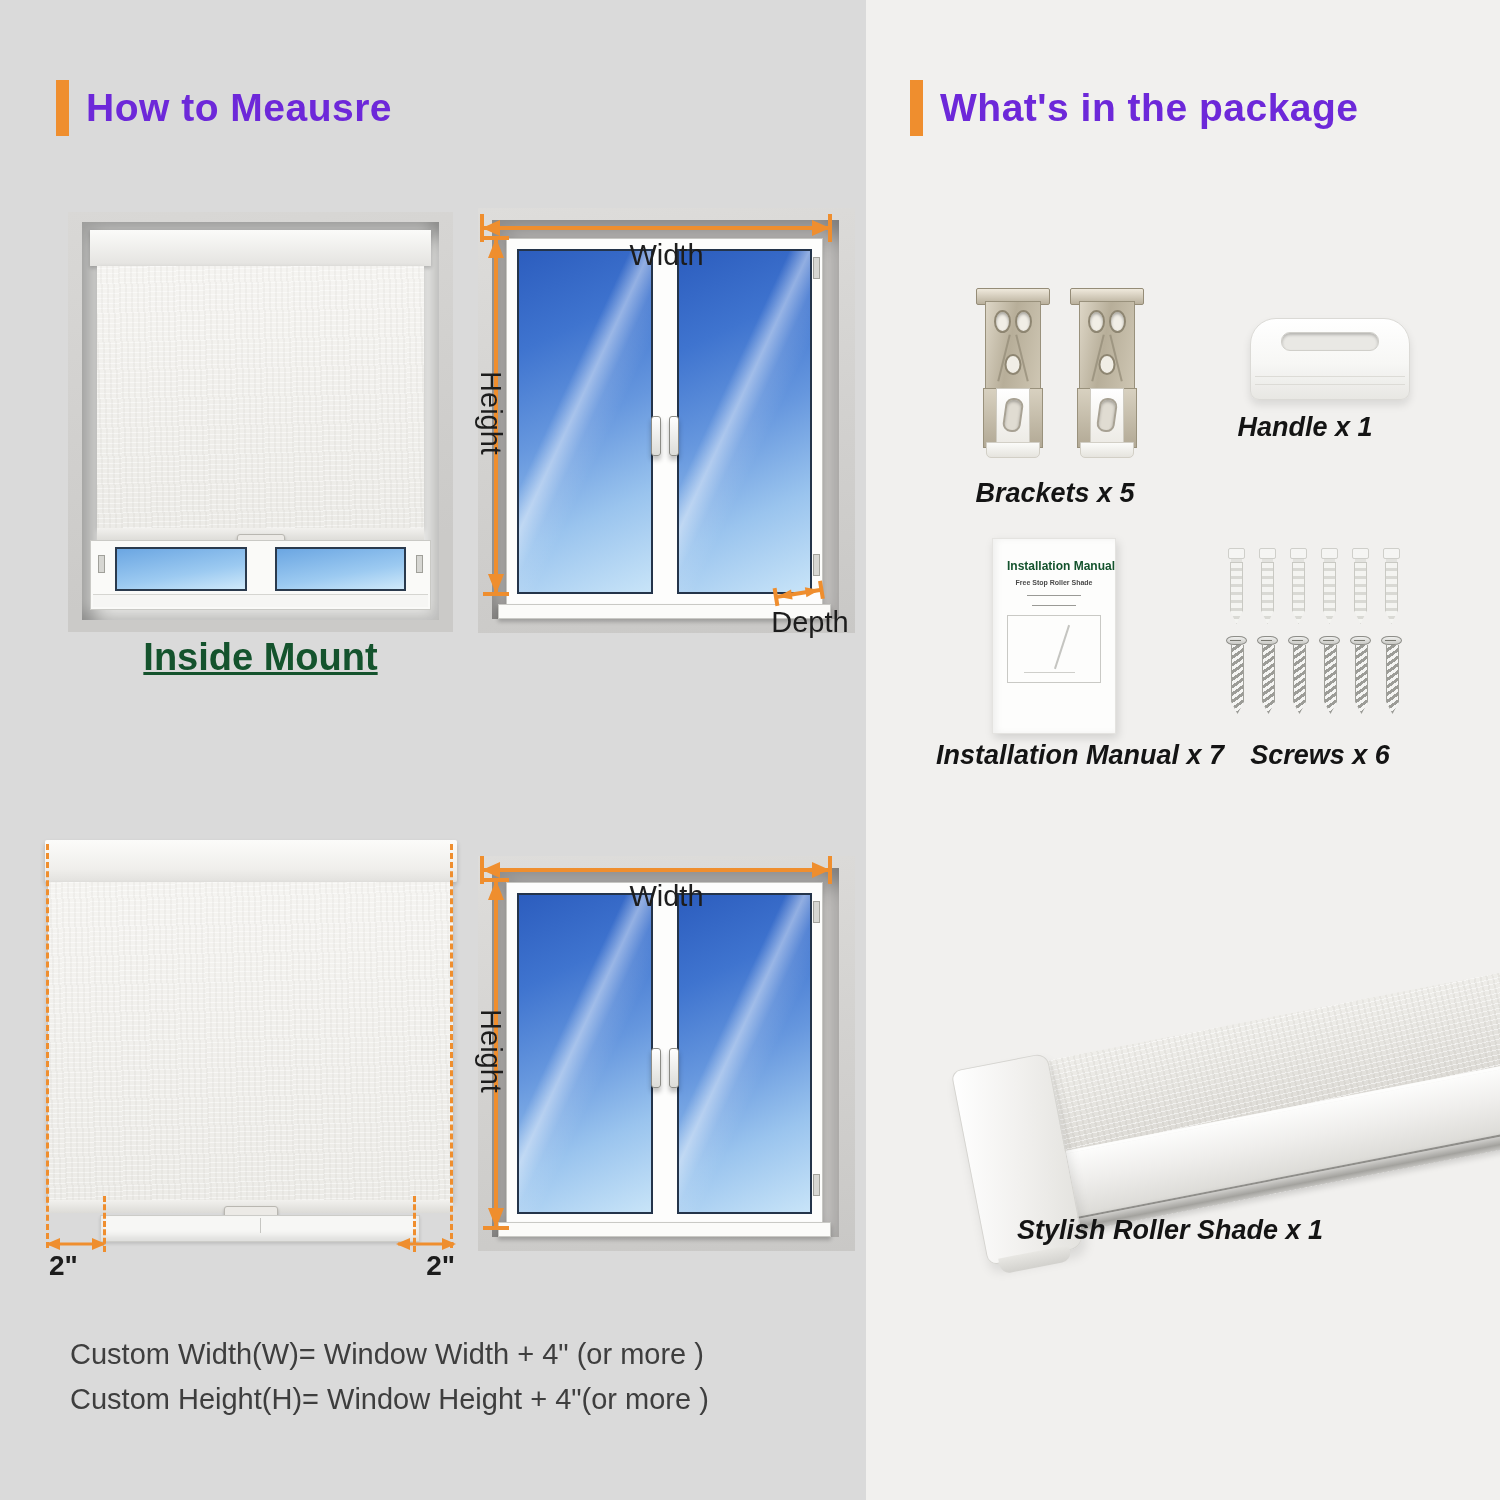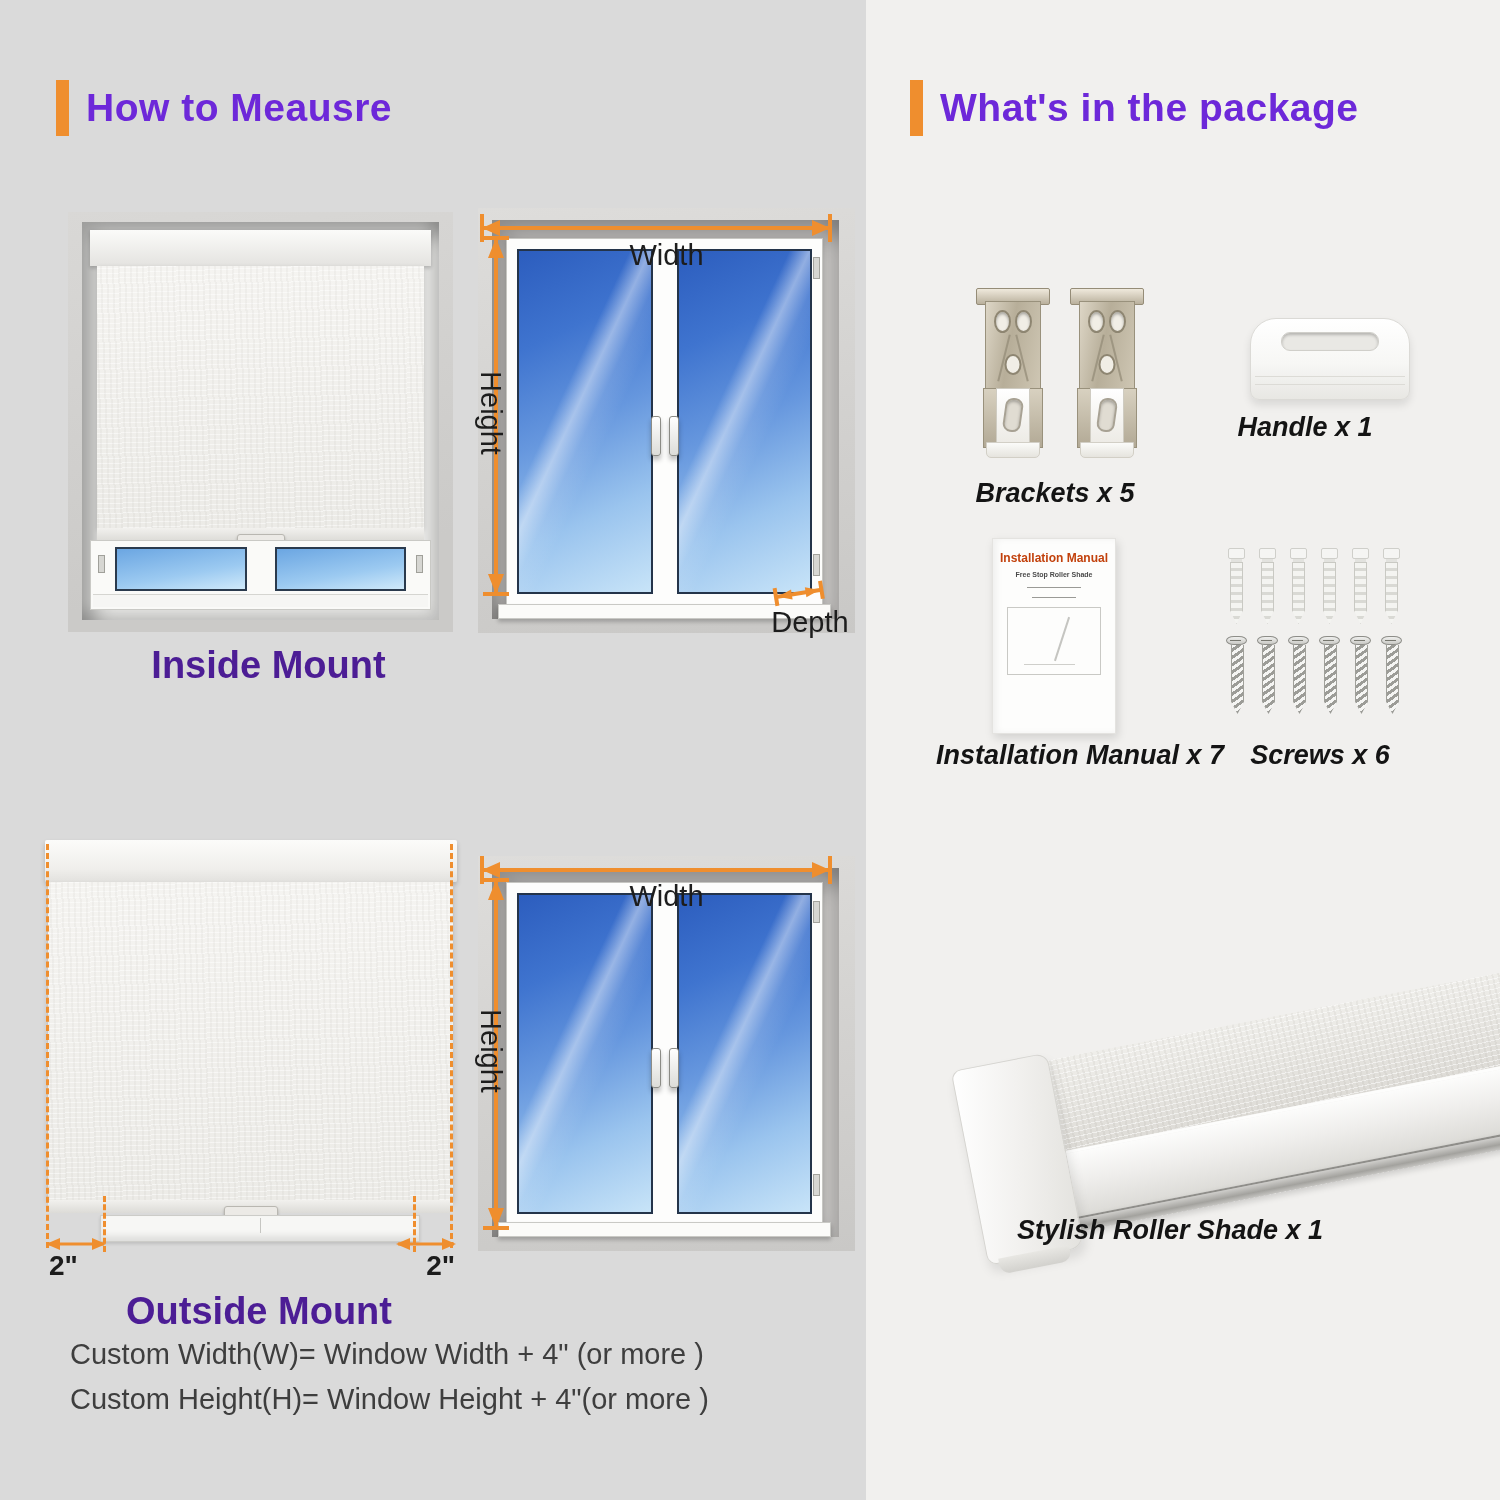--- a/index.html
+++ b/index.html
@@ -11,21 +11,21 @@
   .panel-right{position:absolute;left:866px;top:0;width:634px;height:1500px;background:#f1f0ee;}
 
   
   .sec-title{position:absolute;display:flex;align-items:center;gap:17px;}
   .t-left{left:56px;top:80px;}
   .t-right{left:44px;top:80px;} 
   .accent-bar{width:13px;height:56px;background:#ef8e2e;flex:0 0 auto;}
   .sec-title h1{margin:0;font-size:39px;font-weight:700;color:#6d28d9;letter-spacing:.5px;white-space:nowrap;}
 
   
-  .mount-heading{position:absolute;margin:8px;font-size:38px;font-weight:700;color:#4c1d95;text-align:center;}
+  .mount-heading{position:absolute;margin:0;font-size:38px;font-weight:700;color:#14532d;text-align:center;text-decoration:underline;}
   .ih{left:68px;width:385px;top:636px;}
   .oh{left:45px;width:412px;top:1282px;}
   .spec-lines{position:absolute;font-size:29px;color:#3e3e3e;line-height:45px;}
   .ins{left:70px;top:692px;}
   .outs{left:70px;top:1332px;}
   .spec-lines p{margin:0;}
   .item-label{position:absolute;margin:0;font-size:27px;font-weight:700;font-style:italic;color:#141414;text-align:center;}
 
   
   .win-scene{position:absolute;width:377px;}
@@ -114,21 +114,21 @@
   .handle-graphic{position:absolute;left:384px;top:318px;width:158px;height:80px;
     background:linear-gradient(180deg,#ffffff 0%,#f7f7f5 55%,#e8e7e3 100%);
     border:1px solid #dbdad6;border-radius:26px 26px 9px 9px;box-shadow:0 5px 9px rgba(0,0,0,.10);}
   .hg-slot{position:absolute;left:50%;transform:translateX(-50%);top:13px;width:96px;height:17px;background:#e9e8e4;border:1px solid #d0cfca;border-radius:9px;box-shadow:inset 0 2px 3px rgba(0,0,0,.22);}
   .hg-ridge{position:absolute;left:4px;right:4px;height:0;border-top:1px solid #dcdbd6;}
   .r1{bottom:22px;} .r2{bottom:14px;}
 
   
   .manual-graphic{position:absolute;left:126px;top:538px;width:122px;height:194px;background:#fdfdfc;
     box-shadow:2px 4px 9px rgba(0,0,0,.13),inset 4px 0 6px rgba(0,0,0,.05);border:1px solid #e4e3e0;}
-  .mg-title{margin-top:12px;text-align:center;font-size:12px;font-weight:700;color:#c2410c;}
+  .mg-title{margin-top:20px;text-align:right;font-size:12px;font-weight:700;color:#14532d;}
   .mg-sub{margin-top:6px;text-align:center;font-size:7px;font-weight:700;color:#4a4a4a;}
   .mg-squiggle{height:0;border-top:1px solid #9a9a96;margin:9px auto 0;}
   .sq1{width:44%;} .sq2{width:36%;} 
   .mg-diagram{width:76%;height:66px;border:1px solid #c9c9c5;margin:9px auto 0;position:relative;overflow:hidden;}
   .mg-diagram::before{content:"";position:absolute;left:58%;top:12%;width:2px;height:70%;background:#c5c5c1;transform:rotate(18deg);}
   .mg-diagram::after{content:"";position:absolute;left:18%;bottom:14%;width:55%;height:1px;background:#cfcfcb;}
 
   
   .anchors-row,.screws-row{position:absolute;display:flex;justify-content:space-between;}
   .anchors-row{left:362px;top:548px;width:172px;height:76px;}
@@ -289,21 +289,20 @@
           <line x1="5" y1="24" x2="31" y2="24"></line>
           <line x1="5" y1="372" x2="31" y2="372"></line>
           <polygon points="18,24 10,44 26,44" stroke="none"></polygon>
           <polygon points="18,372 10,352 26,352" stroke="none"></polygon>
         </g>
       </svg>
       <span class="m-lbl lbl-width">Width</span>
       <span class="m-lbl lbl-height">Height</span>
     </div>
 
-    <h2 class="mount-heading oh">Outside Mount</h2>
     <div class="spec-lines outs">
       <p>Custom Width(W)= Window Width + 4" (or more )</p>
       <p>Custom Height(H)= Window Height + 4"(or more )</p>
     </div>
   </section>
 
   <section class="panel-right">
 
     <div class="sec-title t-right">
       <span class="accent-bar"></span>

